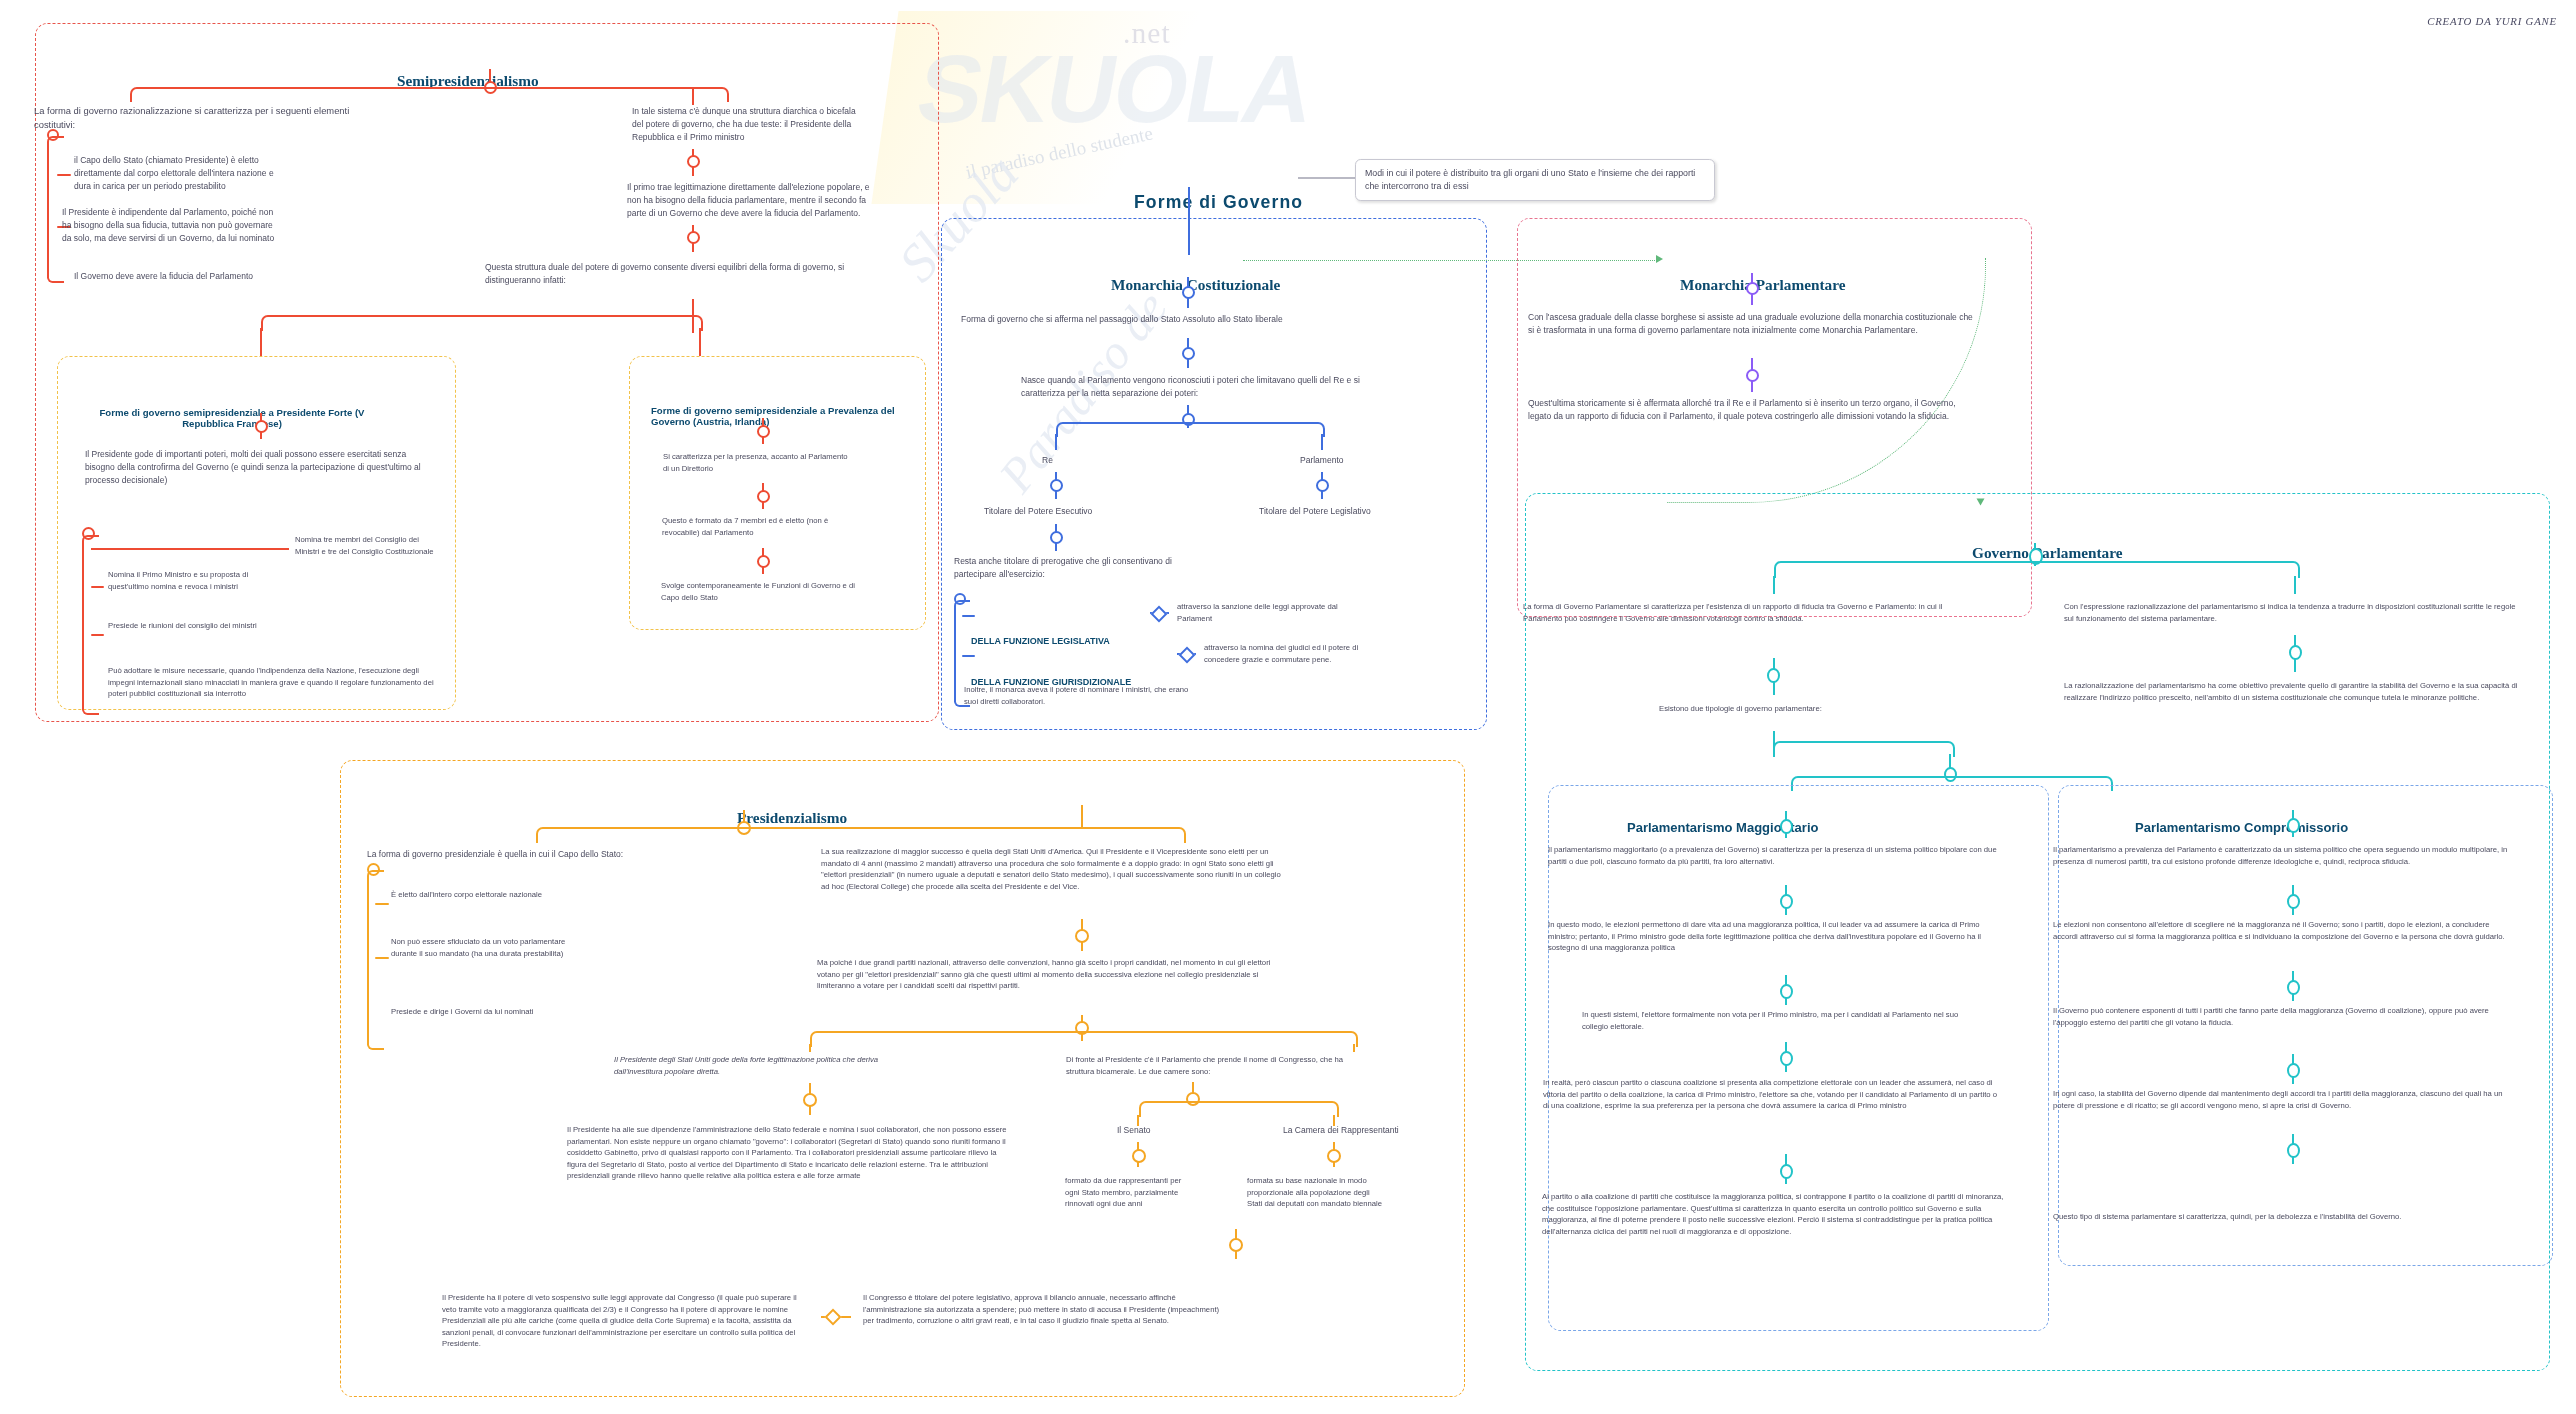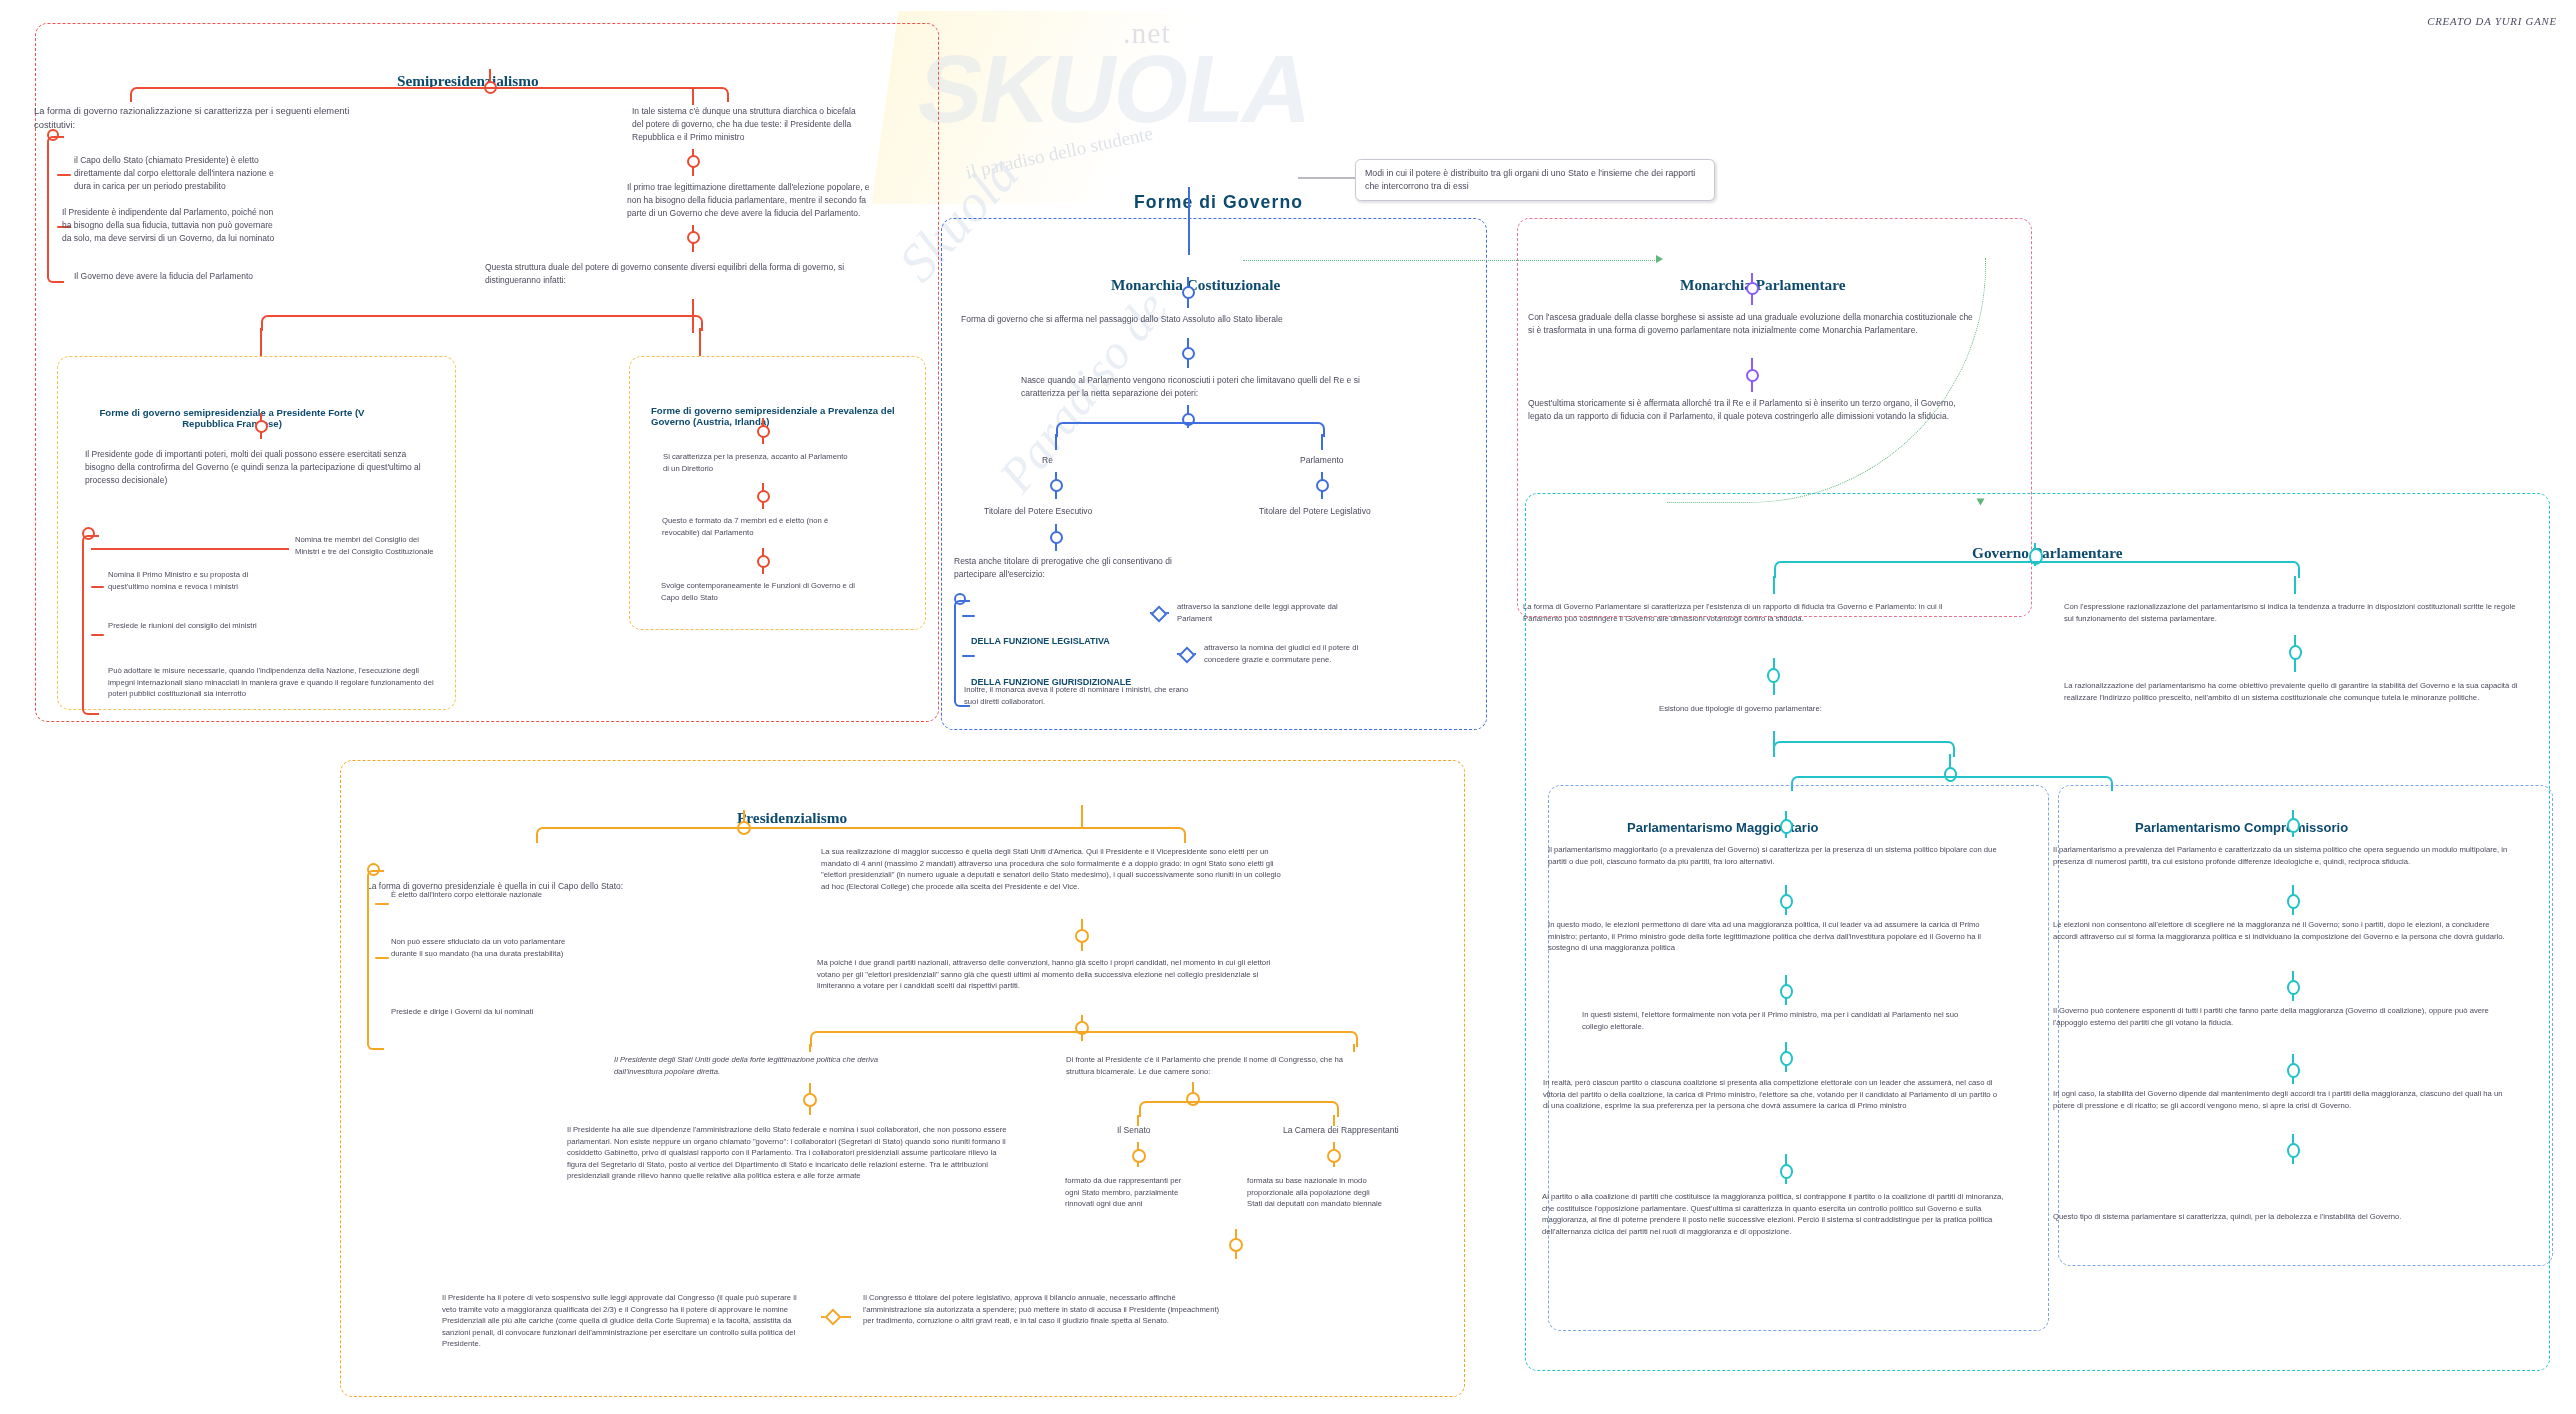--- a/index.html
+++ b/index.html
@@ -301,21 +301,21 @@
   <div class="knob k-teal" style="left:2287px;top:1143px;width:9px;height:11.3px;"></div>
   <div class="node xs" style="left:2053px;top:1169px;width:459px;margin-top:42px;">Questo tipo di sistema parlamentare si caratterizza, quindi, per la debolezza e l'instabilità del Governo.</div>
 
   <div class="box box-orange" style="left:340px;top:760px;width:1123px;height:635px;"></div>
   <div class="title t-l" style="left:737px;top:781px;">Presidenzialismo</div>
 
   <div class="ln v c-orange" style="left:743px;top:810px;height:17px;"></div>
   <div class="knob k-orange" style="left:737px;top:821px;width:10.2px;height:10.2px;"></div>
   <div class="bracket br-orange" style="left:536px;top:827px;width:646px;height:13.6px;"></div>
 
-  <div class="node sm" style="left:367px;top:848px;width:352px;margin-top:32px;">La forma di governo presidenziale è quella in cui il Capo dello Stato:</div>
+  <div class="node sm" style="left:367px;top:848px;width:352px;">La forma di governo presidenziale è quella in cui il Capo dello Stato:</div>
   <div class="knob k-orange" style="left:367px;top:863px;width:9px;height:9px;"></div>
   <div class="lbracket lb-orange" style="left:367px;top:870px;width:14.7px;height:176px;"></div>
   <div class="tick tk-orange" style="left:375px;top:903px;width:13.6px;"></div>
   <div class="tick tk-orange" style="left:375px;top:957px;width:13.6px;"></div>
 
   <div class="node xs" style="left:391px;top:889px;width:187px;">È eletto dall'intero corpo elettorale nazionale</div>
   <div class="node xs" style="left:391px;top:936px;width:187px;">Non può essere sfiduciato da un voto parlamentare durante il suo mandato (ha una durata prestabilita)</div>
   <div class="node xs" style="left:391px;top:1006px;width:187px;">Presiede e dirige i Governi da lui nominati</div>
 
   <div class="ln v c-orange" style="left:1081px;top:805px;height:21.5px;"></div>

